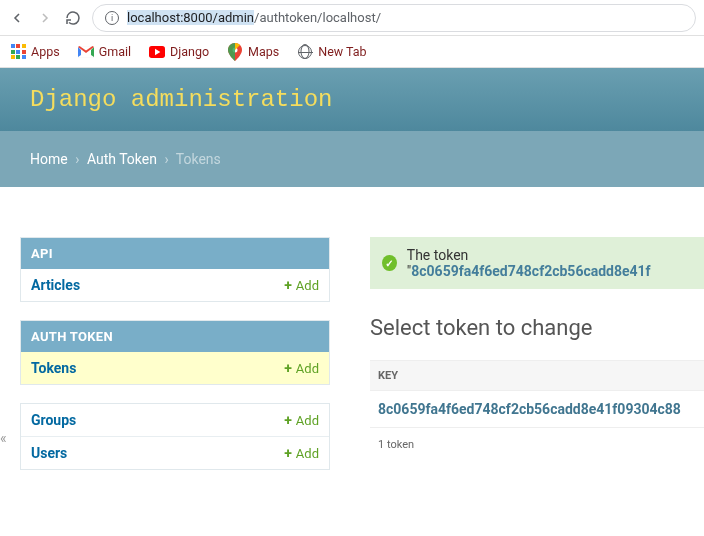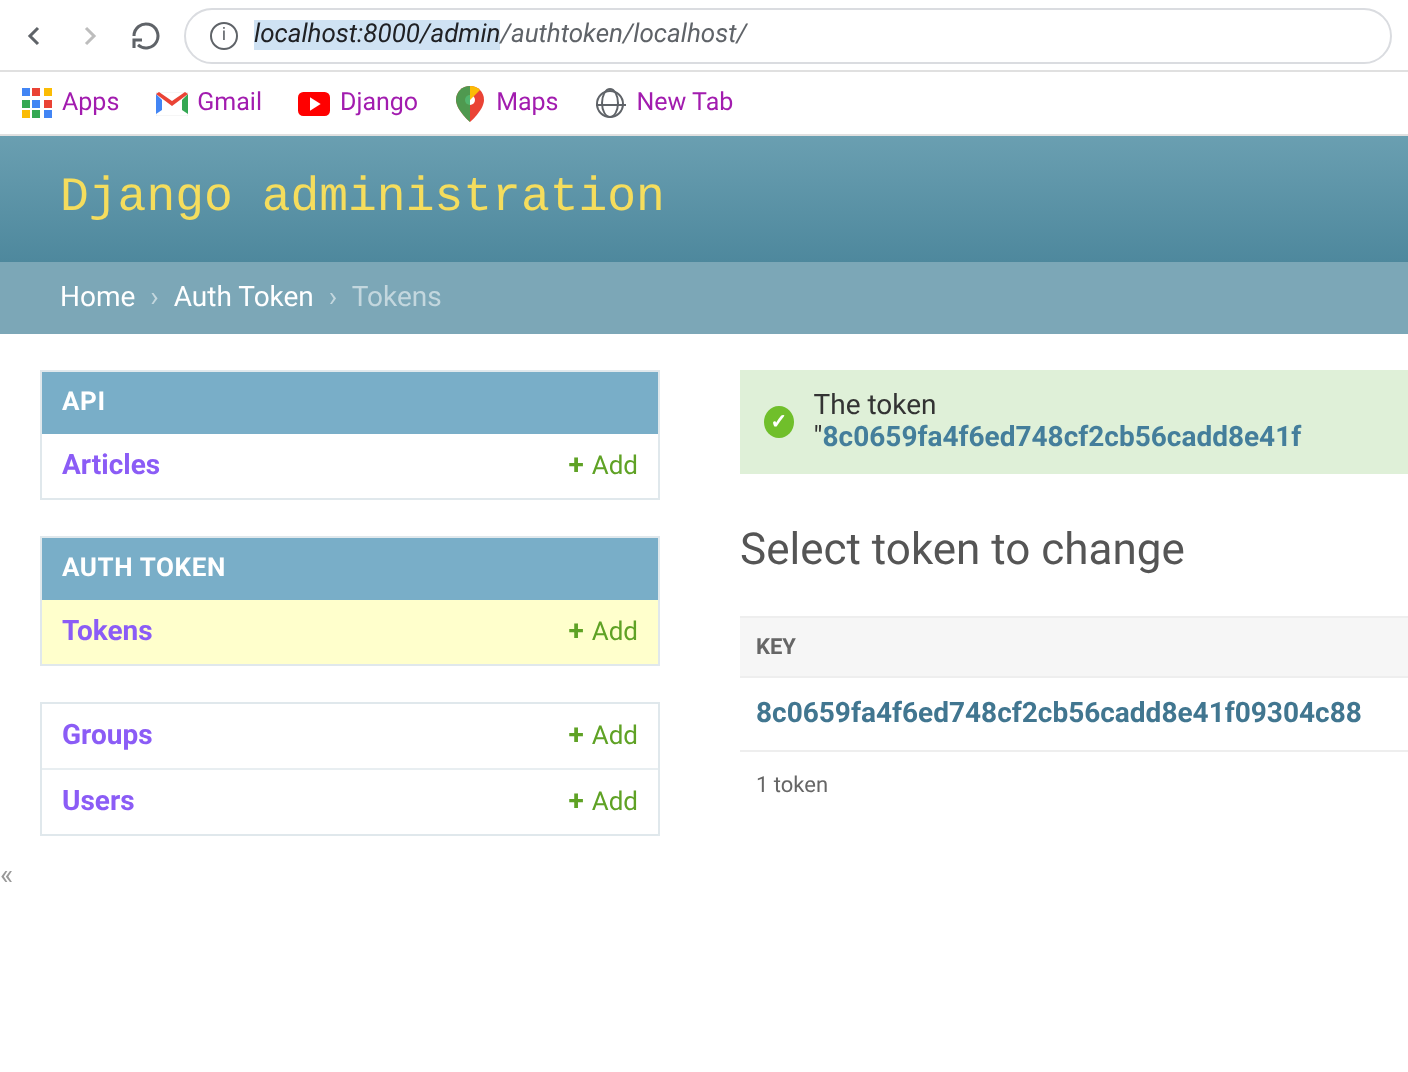--- a/index.html
+++ b/index.html
@@ -2,24 +2,24 @@
 <html><head>
   <meta charset="utf-8">
   <style>
     * { margin: 0; padding: 0; box-sizing: border-box; font-family: -apple-system, BlinkMacSystemFont, "Segoe UI", Roboto, sans-serif; }
     body { background: #fff; width: 704px; height: 536px; overflow: hidden; position: relative; }
     .browser-toolbar { display: flex; align-items: center; padding: 6px 8px; gap: 10px; border-bottom: 1px solid #e0e0e0; height: 36px; }
     .nav-arrow { width: 18px; height: 18px; display: flex; align-items: center; justify-content: center; color: #5f6368; }
     .nav-arrow.disabled { color: #bdbdbd; }
     .url-bar { flex: 1; display: flex; align-items: center; background: #f1f3f4; border-radius: 14px; padding: 4px 12px; height: 28px; font-size: 13px; color: #202124; gap: 8px; background: #fff; border: 1px solid #dadce0; }
     .url-bar .info-icon { width: 14px; height: 14px; border-radius: 50%; border: 1px solid #5f6368; display: flex; align-items: center; justify-content: center; font-size: 9px; color: #5f6368; }
-    .url-text { display: flex; font-style: italic; }
+    .url-text { display: flex; }
     .url-highlight { background: #cfe2f3; }
     .url-rest { color: #5f6368; }
-    .bookmarks-bar { display: flex; align-items: center; padding: 6px 10px; gap: 18px; border-bottom: 1px solid #e0e0e0; height: 32px; font-size: 12.5px; color: #a21caf; }
+    .bookmarks-bar { display: flex; align-items: center; padding: 6px 10px; gap: 18px; border-bottom: 1px solid #e0e0e0; height: 32px; font-size: 12.5px; color: #7f1d1d; }
     .bm-item { display: flex; align-items: center; gap: 5px; }
     .bm-icon { width: 16px; height: 16px; display: flex; align-items: center; justify-content: center; }
     .apps-grid { display: grid; grid-template-columns: repeat(3, 4px); grid-template-rows: repeat(3, 4px); gap: 1.5px; }
     .apps-grid span { width: 4px; height: 4px; }
     .apps-grid span:nth-child(1) { background:#4285f4; }
     .apps-grid span:nth-child(2) { background:#ea4335; }
     .apps-grid span:nth-child(3) { background:#fbbc05; }
     .apps-grid span:nth-child(4) { background:#34a853; }
     .apps-grid span:nth-child(5) { background:#4285f4; }
     .apps-grid span:nth-child(6) { background:#ea4335; }
@@ -27,33 +27,33 @@
     .apps-grid span:nth-child(8) { background:#34a853; }
     .apps-grid span:nth-child(9) { background:#4285f4; }
     .yt-icon svg { width:16px; height:12px; }
     .maps-icon { width: 14px; height: 18px; }
     .globe-icon { width: 14px; height: 14px; border-radius: 50%; border: 1.5px solid #5f6368; position: relative; }
     .globe-icon::before { content: ''; position: absolute; left: 50%; top: -1.5px; bottom: -1.5px; width: 7px; border: 1.5px solid #5f6368; border-radius: 50%; transform: translateX(-50%); }
     .globe-icon::after { content: ''; position: absolute; left: -1.5px; right: -1.5px; top: 50%; height: 0; border-top: 1.5px solid #5f6368; }
 
     .django-header { background: #6699aa; background: linear-gradient(#6a9fb1, #4e889d); padding: 18px 30px; }
     .django-header h1 { color: #f5dd5d; font-weight: 300; font-size: 24px; font-family: Liberation Mono, monospace; }
-    .breadcrumbs { background: #7ca7b7; padding: 10px 30px; font-size: 14px; color: #dbe9ef; }
+    .breadcrumbs { background: #7ca7b7; padding: 20px 30px; font-size: 14px; color: #dbe9ef; }
     .breadcrumbs a { color: #fff; text-decoration: none; }
     .breadcrumbs .sep { color: #c3d7de; margin: 0 4px; }
     .breadcrumbs .current { color: #c3d7de; }
 
-    .content-wrap { display: flex; }
+    .content-wrap { display: flex; margin-top: 32px; }
     .sidebar { width: 330px; padding: 0 0 0 20px; }
     .module { margin-top: 18px; border: 1px solid #e0e8ec; }
     .module-caption { background: #79aec8; color: #fff; font-size: 13px; font-weight: 700; padding: 8px 10px; text-transform: uppercase; letter-spacing: 0.3px; }
     .module-row { display: flex; justify-content: space-between; align-items: center; padding: 8px 10px; border-top: 1px solid #e8eef1; font-size: 14px; }
     .module-row.first { border-top: none; }
     .module-row.highlight { background: #ffffcc; }
-    .module-row a.model { color: #8b5cf6; font-weight: 700; text-decoration: none; }
+    .module-row a.model { color: #0369a1; font-weight: 700; text-decoration: none; }
     .addlink { color: #5fa225; display: flex; align-items: center; gap: 4px; text-decoration: none; font-size: 13px; }
     .plus { color: #5fa225; font-weight: 700; font-size: 14px; }
 
     .main { flex: 1; padding: 0 0 0 40px; }
     .msg-success { background: #dfeede; background:#ddf0dc; background:#e3f1dc; background:#dff0d8; background:#e1f0dd; background:#dff2de; background:#ccffcc;
       background:#dcf0d8;
       background:#ddf1df;
       background:#c7f0c8;
       background:#d4f5d4;
       background:#cbf1cc;

